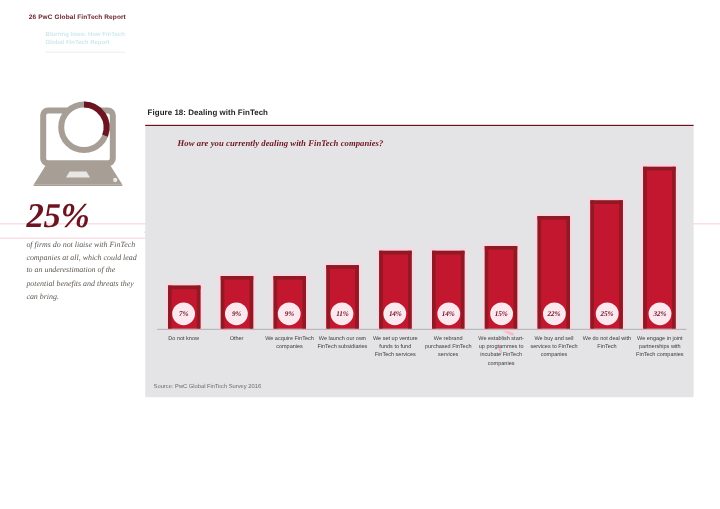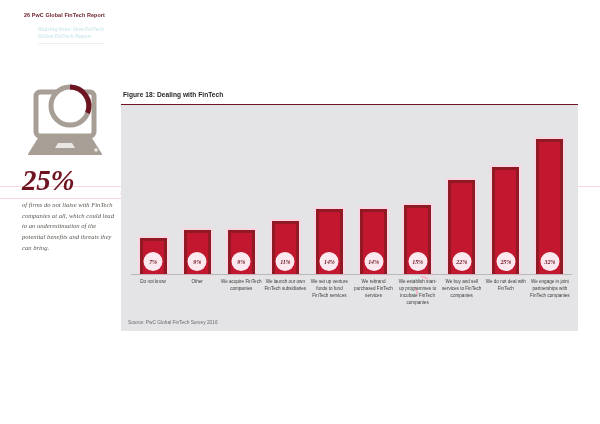--- a/index.html
+++ b/index.html
@@ -291,20 +291,21 @@
 </div>
 
 <div class="figure">
 
   <div class="figure-title-bar">
     <div class="figure-title">Figure 18: Dealing with FinTech</div>
   </div>
 
   <div class="figure-body">
 
+    <div class="figure-question">How are you currently dealing with FinTech companies?</div>
 
     <svg class="ghost-blob" viewBox="0 0 36 48">
       <path d="M6 6 L24 2 L26 9 L9 13 Z" fill="#d8f0ea" opacity=".8"></path>
       <path d="M3 18 L22 14 L25 22 L6 26 Z" fill="#d8f0ea" opacity=".8"></path>
       <path d="M8 34 L16 32 L17 41 L9 43 Z" fill="#d8f0ea" opacity=".8"></path>
       <path d="M13 7 L26 11" stroke="#f7b9cd" stroke-width="2.4" fill="none"></path>
       <path d="M7 17 L24 25" stroke="#f7b9cd" stroke-width="2.4" fill="none"></path>
       <path d="M11 33 L14 41" stroke="#f7b9cd" stroke-width="2.2" fill="none"></path>
     </svg>
 

